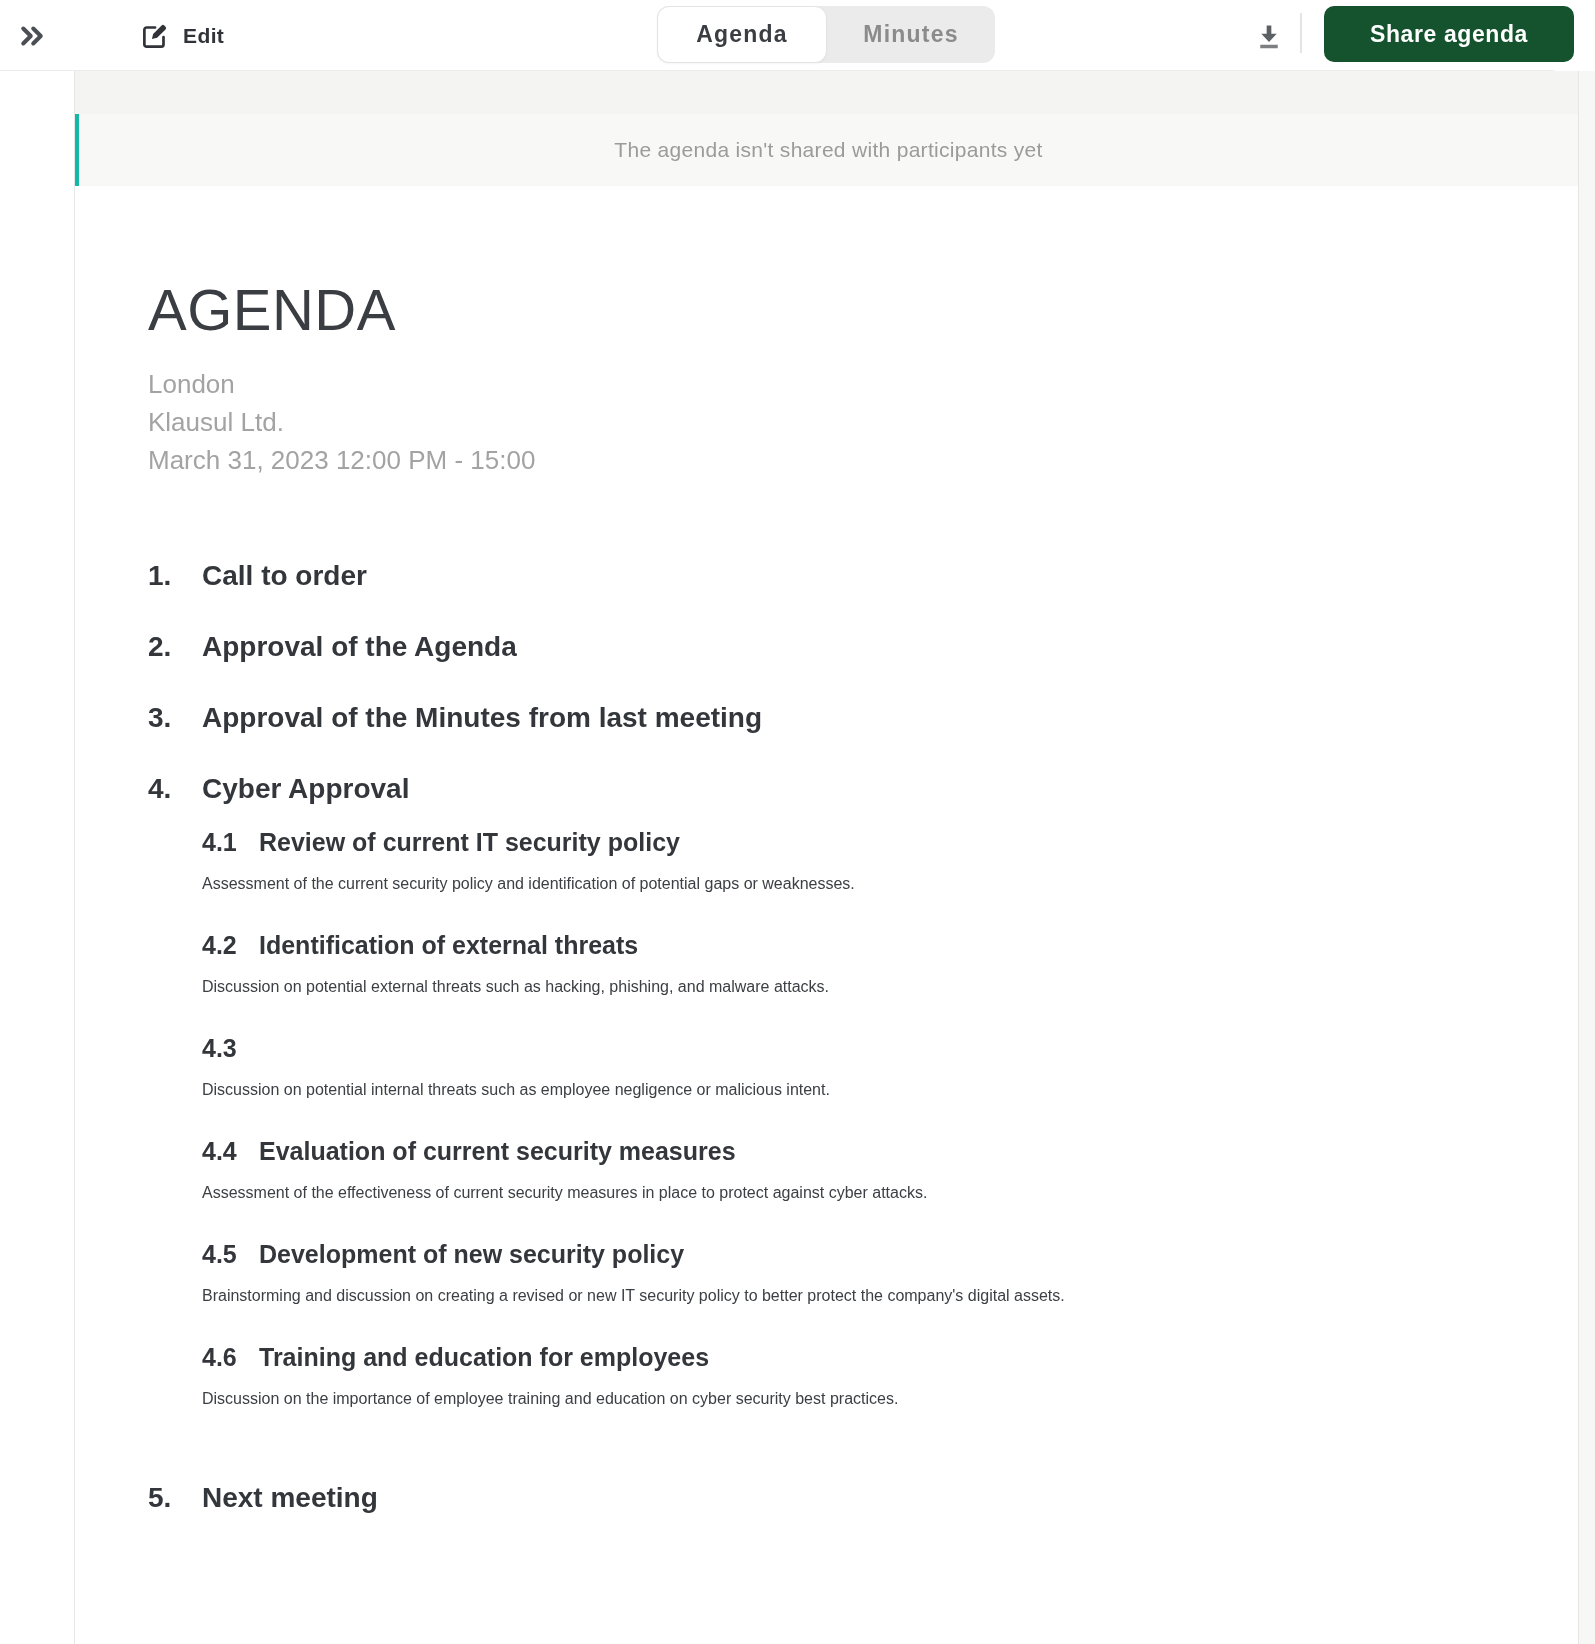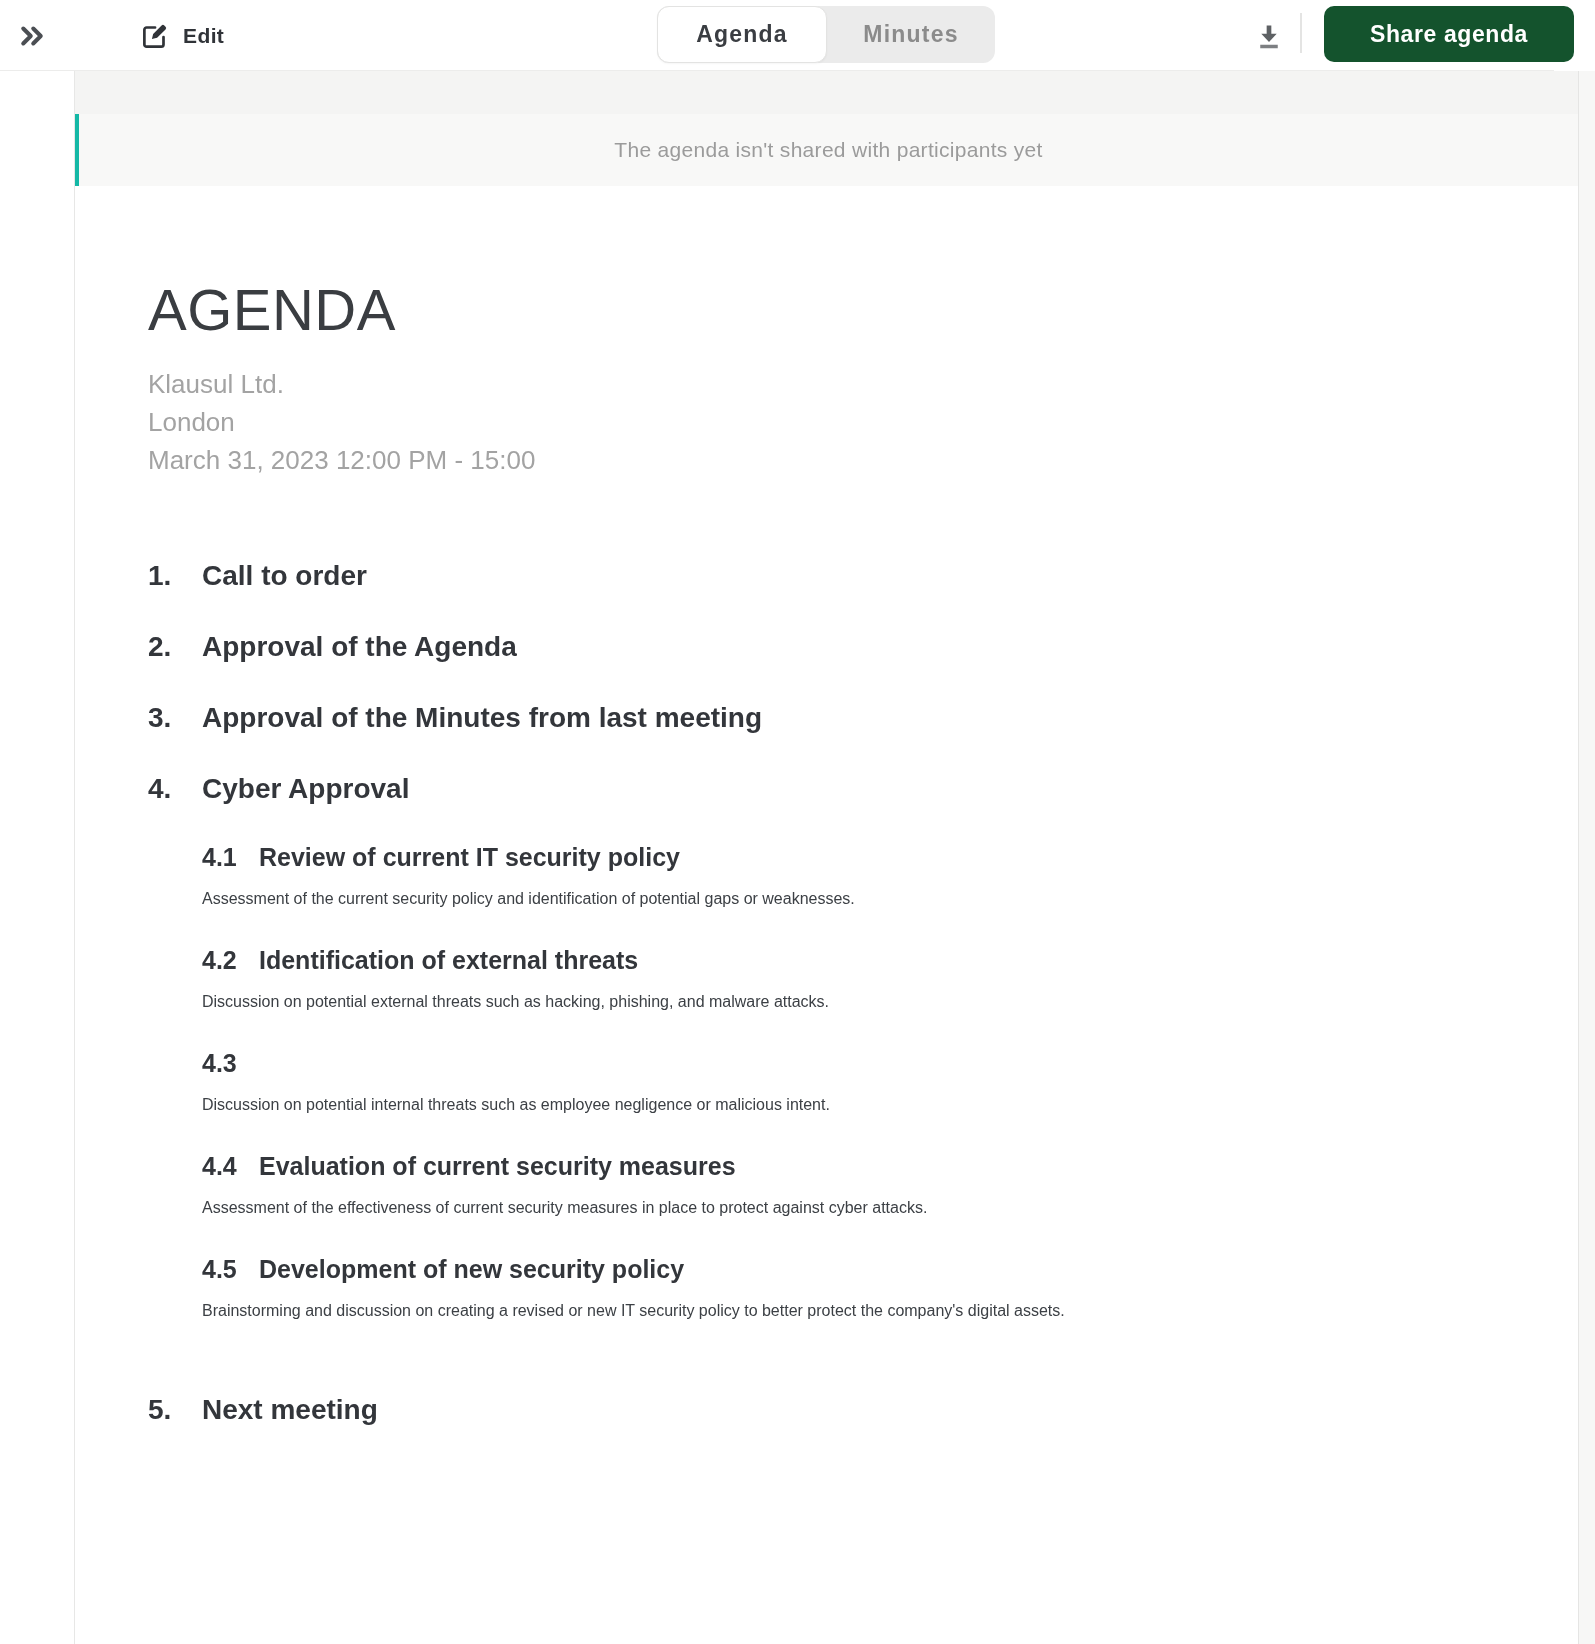--- a/index.html
+++ b/index.html
@@ -95,21 +95,21 @@
   .agenda-list { margin-top:80px; }
   .agenda-item { display:flex; margin-bottom:37px; }
   .agenda-item .num {
     width:54px; flex:0 0 54px;
     font-size:28px; font-weight:700; color:#33363b; line-height:34px;
   }
   .agenda-item .item-body { flex:1; }
   .agenda-item .ttl {
     font-size:28px; font-weight:700; color:#33363b; line-height:34px;
   }
-  .sub-list { margin-top:35px; }
+  .sub-list { margin-top:20px; }
   .sub-item { margin-bottom:26px; }
   .sub-head { display:flex; }
   .sub-head .sub-num {
     width:57px; flex:0 0 57px;
     font-size:25px; font-weight:700; color:#33363b; line-height:32px;
   }
   .sub-head .sub-ttl {
     font-size:25px; font-weight:700; color:#33363b; line-height:32px;
   }
   .sub-desc {
@@ -173,22 +173,22 @@
 <div class="content">
   <div class="top-strip"></div>
 
   <div class="notice-banner">
     <span>The agenda isn't shared with participants yet</span>
   </div>
 
   <div class="document">
     <div class="doc-title">AGENDA</div>
     <div class="doc-meta">
+      <div>London</div>
       <div>Klausul Ltd.</div>
-      <div>London</div>
       <div>March 31, 2023 12:00 PM - 15:00</div>
     </div>
 
     <div class="agenda-list" id="agenda-list">
         <div class="agenda-item">
           <span class="num">1.</span>
           <div class="item-body">
             <div class="ttl">Call to order</div>
           </div>
         </div>
@@ -235,20 +235,27 @@
                   <span class="sub-ttl">Evaluation of current security measures</span>
                 </div>
                 <div class="sub-desc">Assessment of the effectiveness of current security measures in place to protect against cyber attacks.</div>
               </div>
               <div class="sub-item">
                 <div class="sub-head">
                   <span class="sub-num">4.5</span>
                   <span class="sub-ttl">Development of new security policy</span>
                 </div>
                 <div class="sub-desc">Brainstorming and discussion on creating a revised or new IT security policy to better protect the company's digital assets.</div>
+              </div>
+              <div class="sub-item">
+                <div class="sub-head">
+                  <span class="sub-num">4.6</span>
+                  <span class="sub-ttl">Training and education for employees</span>
+                </div>
+                <div class="sub-desc">Discussion on the importance of employee training and education on cyber security best practices.</div>
               </div>
             </div>
           </div>
         </div>
         <div class="agenda-item">
           <span class="num">5.</span>
           <div class="item-body">
             <div class="ttl">Next meeting</div>
           </div>
         </div>

